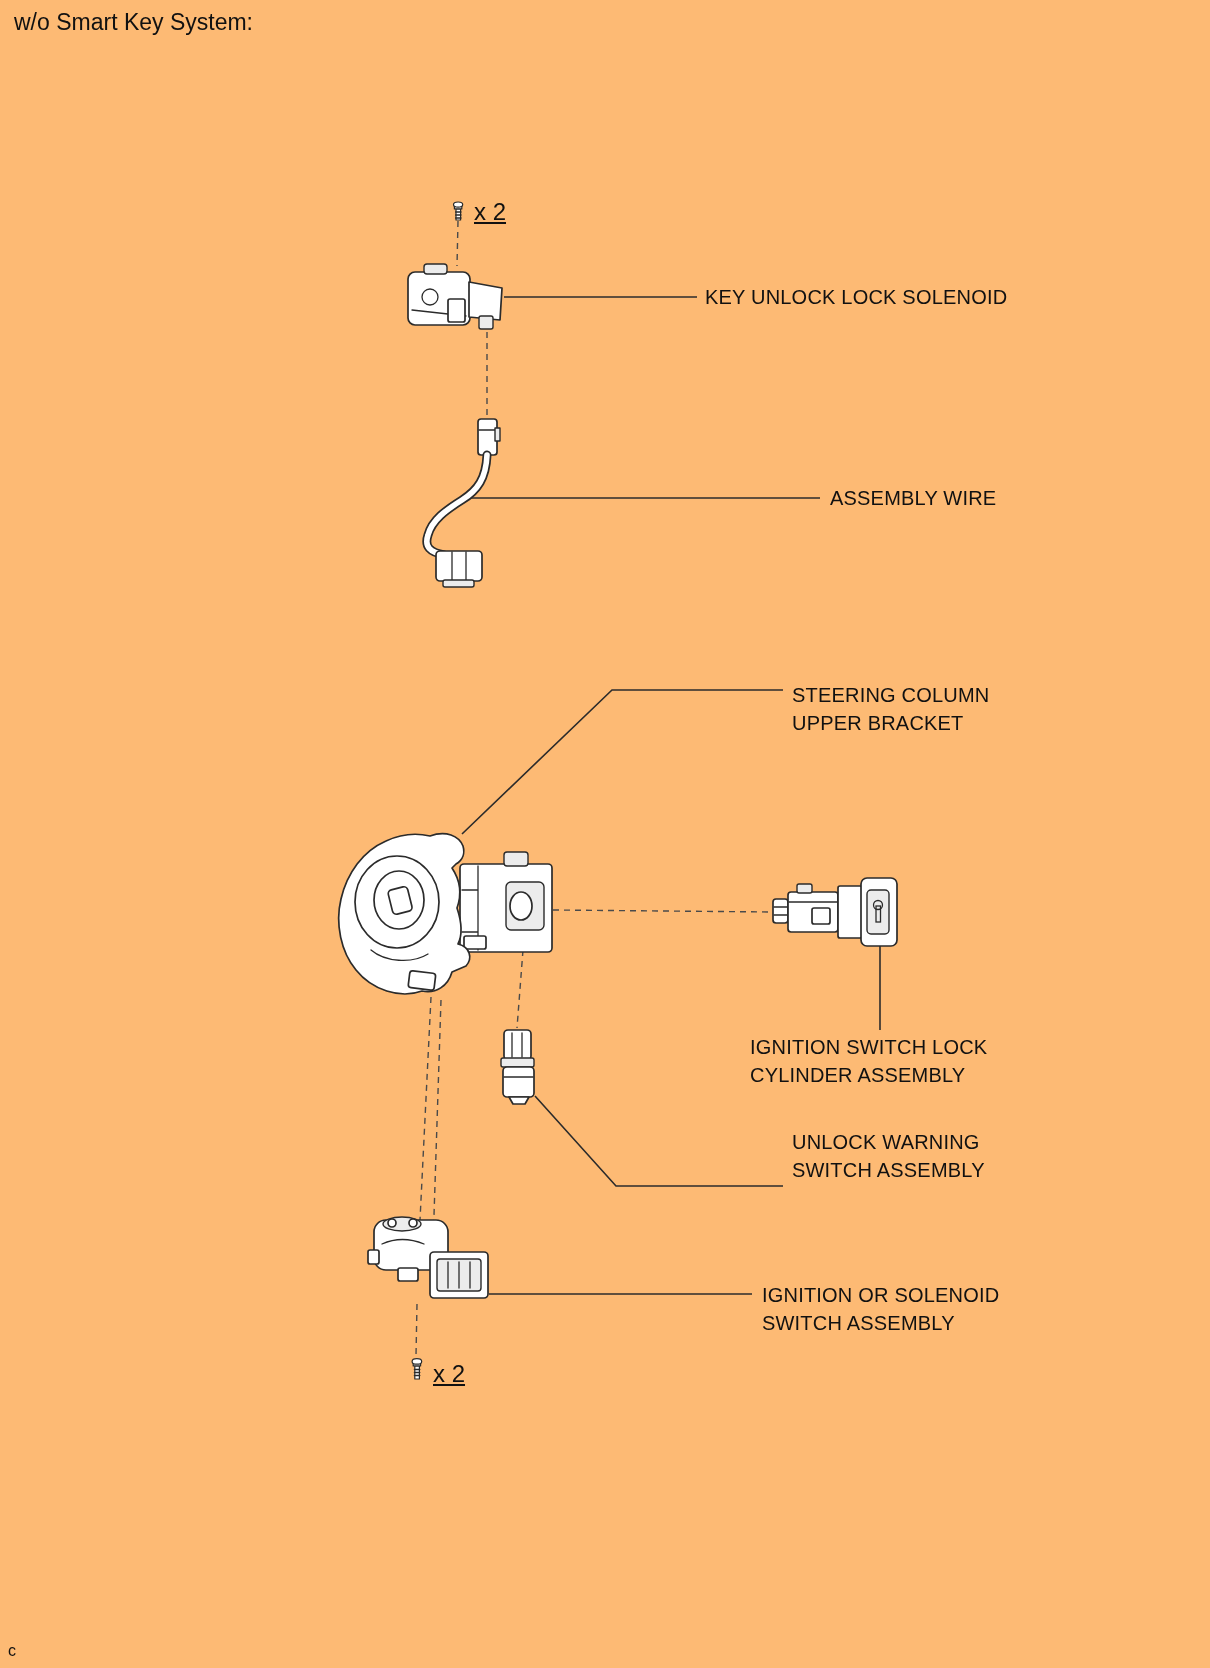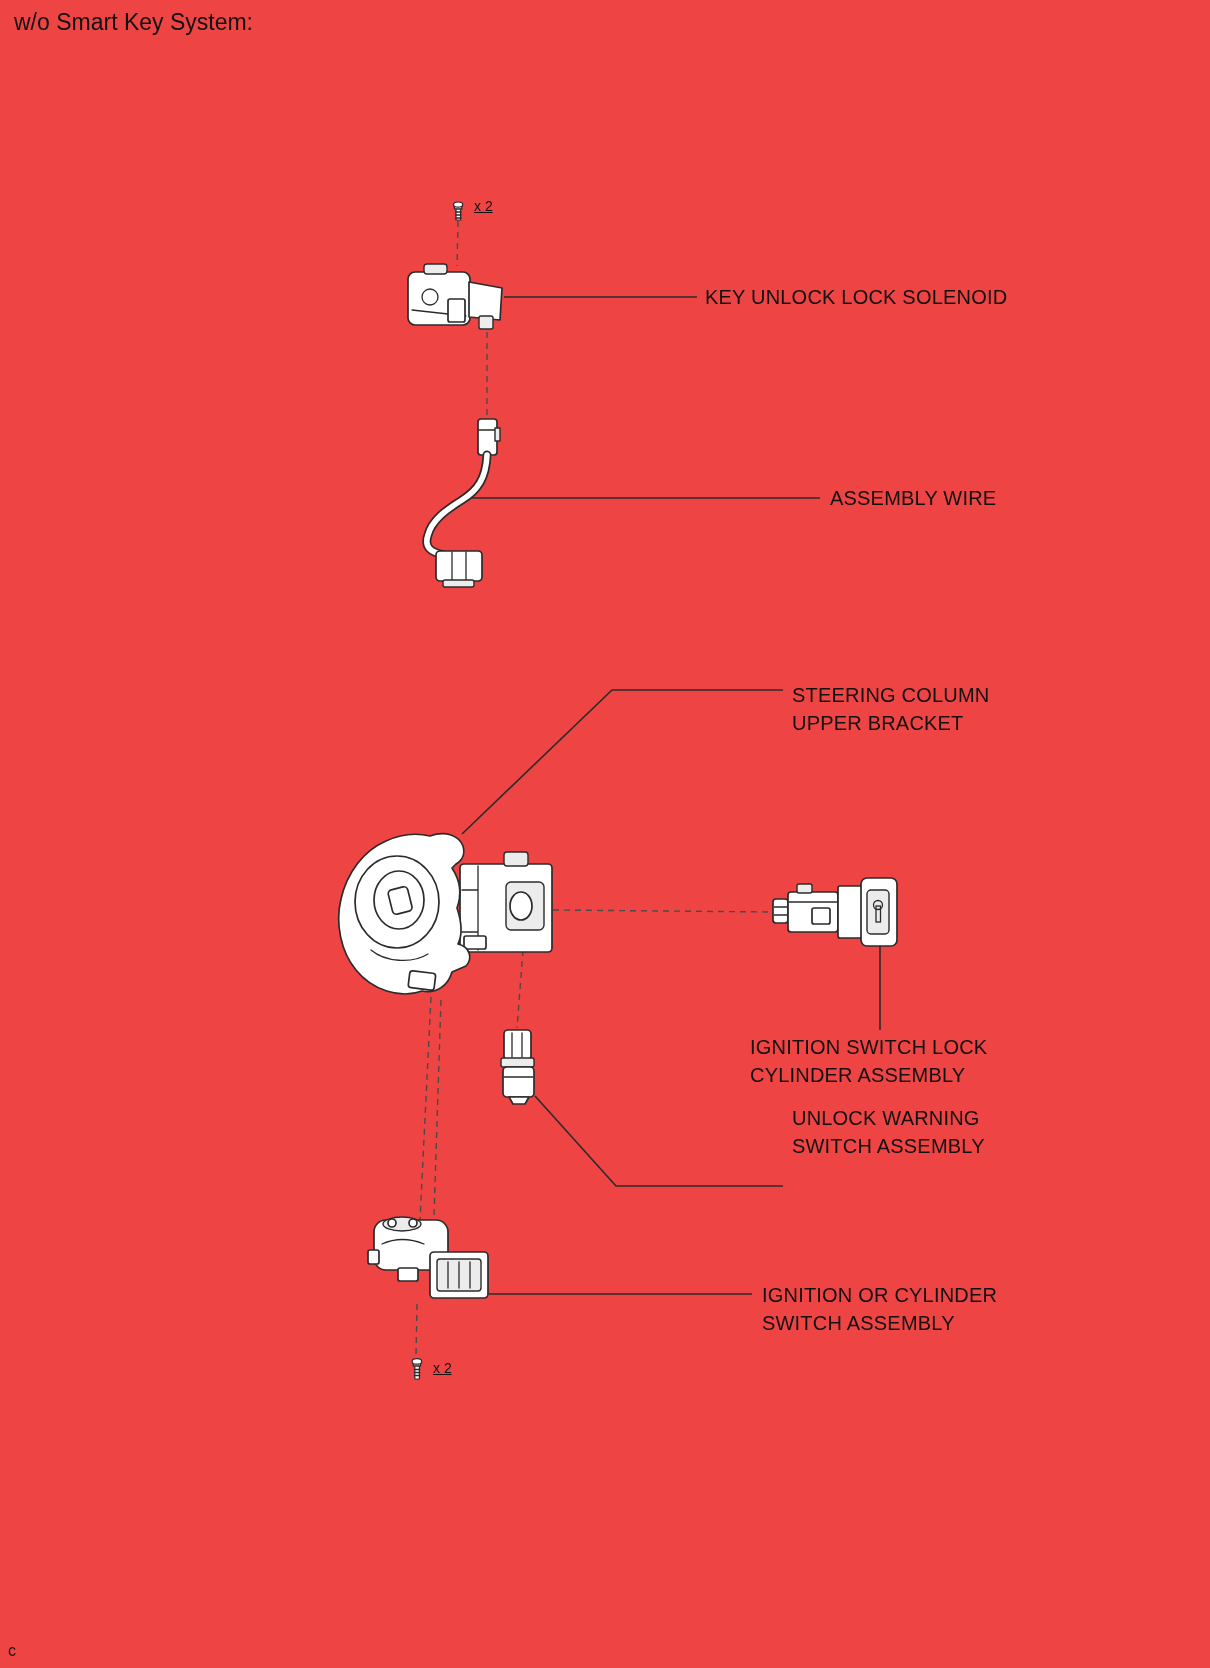--- a/index.html
+++ b/index.html
@@ -2,21 +2,21 @@
 <html><head>
 <meta charset="utf-8">
 <style>
   * { margin: 0; padding: 0; box-sizing: border-box; }
   html, body { background: #ffffff; }
   body { font-family: "Liberation Sans", sans-serif; color: #111; }
   .page {
     position: relative;
     width: 1210px;
     height: 1668px;
-    background: #ef4444;
+    background: #fdba74;
     overflow: hidden;
   }
   .page-title {
     position: absolute;
     left: 14px;
     top: 9px;
     font-size: 23px;
     color: #111;
   }
   .corner-note {
@@ -30,21 +30,21 @@
   .label {
     position: absolute;
     font-size: 20px;
     line-height: 28px;
     letter-spacing: 0.2px;
     white-space: nowrap;
     color: #111;
   }
   .qty {
     position: absolute;
-    font-size: 14px;
+    font-size: 24px;
     color: #111;
     white-space: nowrap;
     text-decoration: underline;
   }
   
   .part   { fill: #ffffff; stroke: #2b2b2b; stroke-width: 1.7; stroke-linejoin: round; stroke-linecap: round; }
   .shade  { fill: #ececec; stroke: #2b2b2b; stroke-width: 1.4; stroke-linejoin: round; }
   .detail { fill: none; stroke: #2b2b2b; stroke-width: 1.3; stroke-linecap: round; }
   .leader { fill: none; stroke: #2b2b2b; stroke-width: 1.6; }
   .dashed { fill: none; stroke: #4a4a4a; stroke-width: 1.4; stroke-dasharray: 6 5; }
@@ -192,27 +192,27 @@
   <div class="label" style="left:792px; top:681px">
     <div>STEERING COLUMN</div>
     <div>UPPER BRACKET</div>
   </div>
 
   <div class="label" style="left:750px; top:1033px">
     <div>IGNITION SWITCH LOCK</div>
     <div>CYLINDER ASSEMBLY</div>
   </div>
 
-  <div class="label" style="left:792px; top:1104px">
+  <div class="label" style="left:792px; top:1128px">
     <div>UNLOCK WARNING</div>
     <div>SWITCH ASSEMBLY</div>
   </div>
 
   <div class="label" style="left:762px; top:1281px">
-    <div>IGNITION OR CYLINDER</div>
+    <div>IGNITION OR SOLENOID</div>
     <div>SWITCH ASSEMBLY</div>
   </div>
 
   <div class="qty" style="left:474px; top:198px">x 2</div>
 
   <div class="qty" style="left:433px; top:1360px">x 2</div>
 
   <div class="corner-note">c</div>
 
 </div>

